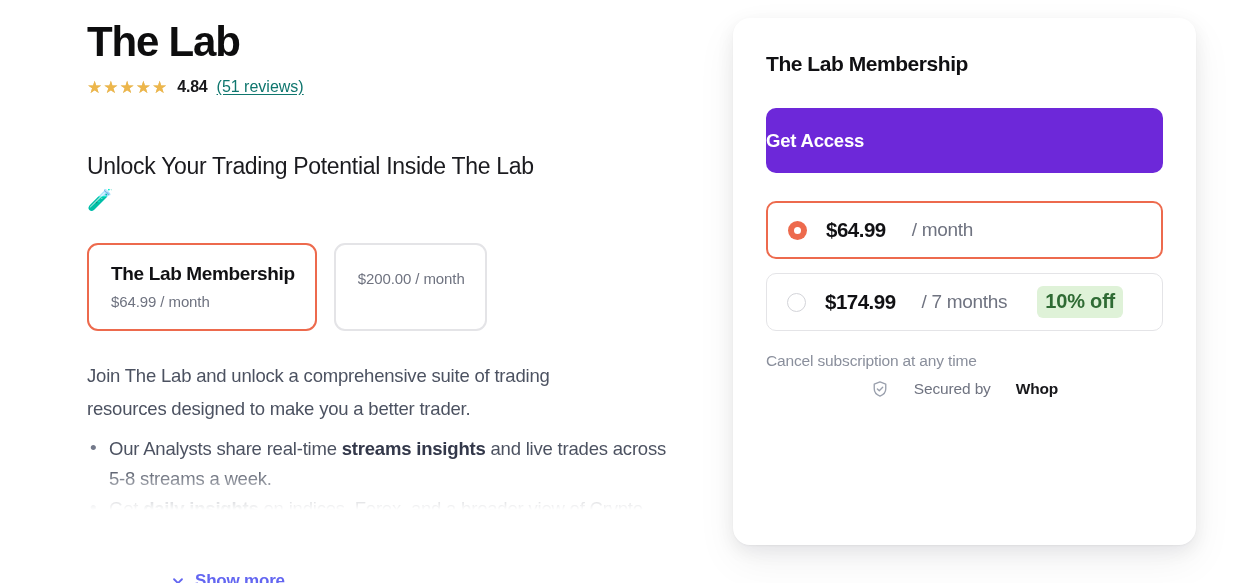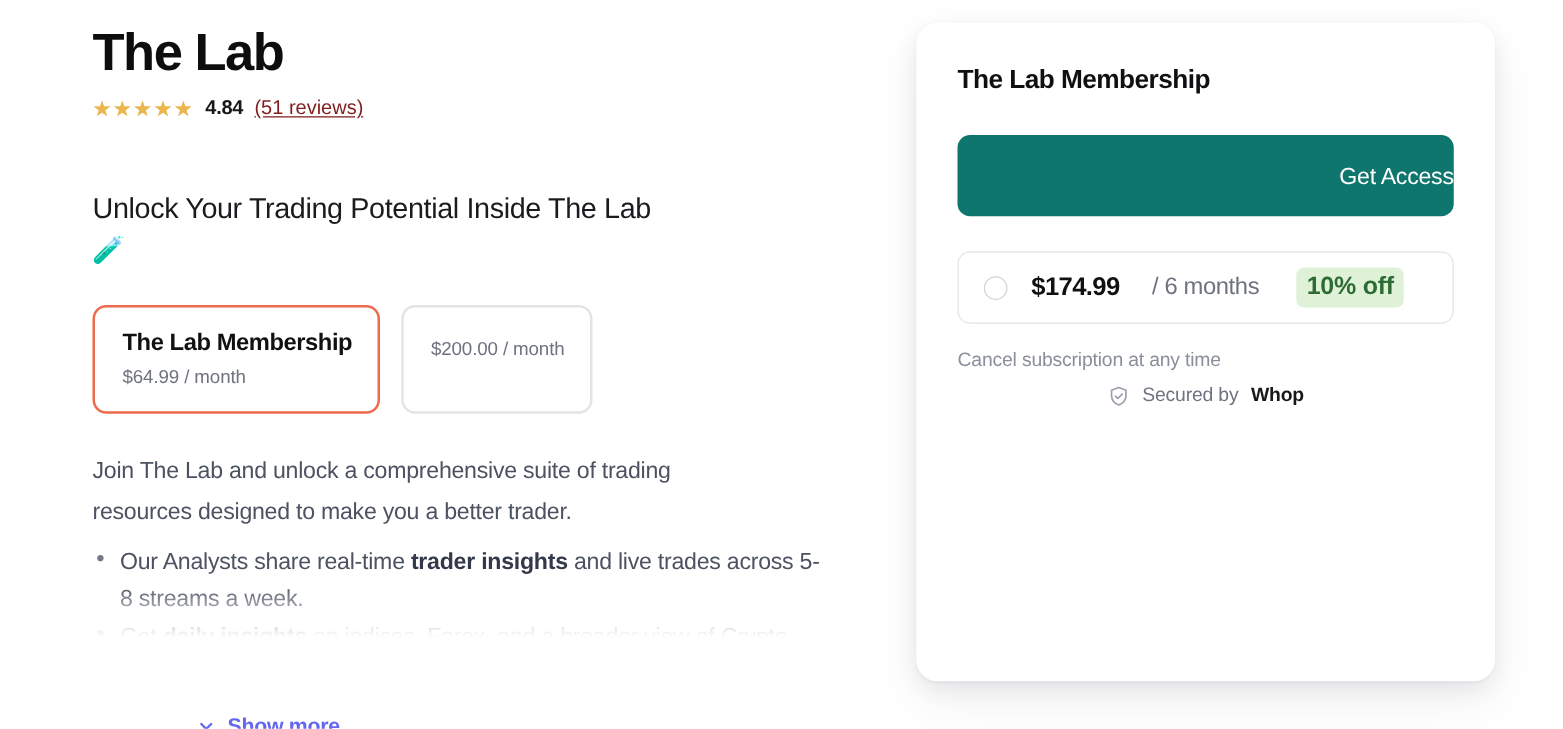--- a/index.html
+++ b/index.html
@@ -16,21 +16,21 @@
   .page {
     position: relative;
     width: 1250px;
     height: 583px;
     background: #ffffff;
   }
 
   
   .left-col {
     position: absolute;
-    left: 74px;
+    left: 87px;
     top: 18px;
     width: 600px;
   }
 
   .product-title {
     font-size: 42px;
     font-weight: 700;
     letter-spacing: -1.2px;
     color: #0d0d0e;
     line-height: 1.12;
@@ -63,21 +63,21 @@
 
   .rating-value {
     font-size: 16px;
     font-weight: 700;
     color: #18181b;
     letter-spacing: -0.2px;
   }
 
   .review-link {
     font-size: 16px;
-    color: #7f1d1d;
+    color: #0f766e;
     text-decoration: underline;
     text-underline-offset: 2px;
     cursor: pointer;
   }
 
   .headline {
     margin-top: 54px;
     font-size: 23px;
     font-weight: 400;
     color: #1b1b1f;
@@ -203,32 +203,32 @@
     font-size: 21px;
     font-weight: 700;
     color: #101013;
     letter-spacing: -0.45px;
   }
 
   .cta-button {
     margin-top: 32px;
     width: 100%;
     height: 65px;
-    background: #0f766e;
+    background: #6d28d9;
     border: none;
     border-radius: 10px;
     color: #ffffff;
     font-size: 18.5px;
-    font-weight: 400;
+    font-weight: 700;
     letter-spacing: -0.2px;
     cursor: pointer;
     font-family: inherit;
     display: flex;
     align-items: center;
-    justify-content: flex-end;
+    justify-content: flex-start;
   }
 
   .options { margin-top: 28px; }
 
   .option-row {
     display: flex;
     align-items: center;
     gap: 19px;
     height: 58px;
     padding: 0 20px;
@@ -295,21 +295,21 @@
     font-size: 15.5px;
     color: #8a8f9c;
     letter-spacing: -0.15px;
   }
 
   .secured-row {
     margin-top: 10px;
     display: flex;
     align-items: center;
     justify-content: center;
-    gap: 10px;
+    gap: 25px;
     font-size: 15.5px;
     color: #6f7380;
     letter-spacing: -0.15px;
   }
   .shield-icon { width: 18px; height: 18px; display: block; flex: none; }
   .whop-brand { font-weight: 700; color: #18181b; }
 </style>
 </head>
 <body>
 
@@ -340,21 +340,21 @@
       </div>
       <div class="plan-card">
         <div class="plan-price">$200.00 / month</div>
       </div>
     </div>
 
     <div class="desc-wrap">
       <p class="desc-para">Join The Lab and unlock a comprehensive suite of trading resources designed to make you a better trader.</p>
       <ul class="bullets">
         <li>
-          <span>Our Analysts share real-time </span><b>trader insights</b><span> and live trades across 5-8 streams a week.</span>
+          <span>Our Analysts share real-time </span><b>streams insights</b><span> and live trades across 5-8 streams a week.</span>
         </li>
         <li>
           <span>Get </span><b>daily insights</b><span> on indices, Forex, and a broader view of Crypto markets.</span>
         </li>
       </ul>
     </div>
 
     <button class="show-more">
       <span class="chev">
         <svg viewBox="0 0 16 16" width="14" height="14" fill="none" stroke="#6366f1" stroke-width="2.1" stroke-linecap="round" stroke-linejoin="round">
@@ -368,25 +368,30 @@
   <div class="checkout-card">
 
     <div class="checkout-title">The Lab Membership</div>
 
     <button class="cta-button">
       <span>Get Access</span>
     </button>
 
     <div class="options">
 
+      <div class="option-row selected">
+        <span class="radio checked"></span>
+        <span class="opt-price">$64.99</span>
+        <span class="opt-period">/ month</span>
+      </div>
 
       <div class="option-row">
         <span class="radio"></span>
         <span class="opt-price">$174.99</span>
-        <span class="opt-period">/ 6 months</span>
+        <span class="opt-period">/ 7 months</span>
         <span class="discount-badge">10% off</span>
       </div>
 
 
     </div>
 
     <div class="cancel-note">Cancel subscription at any time</div>
 
     <div class="secured-row">
       <span>

